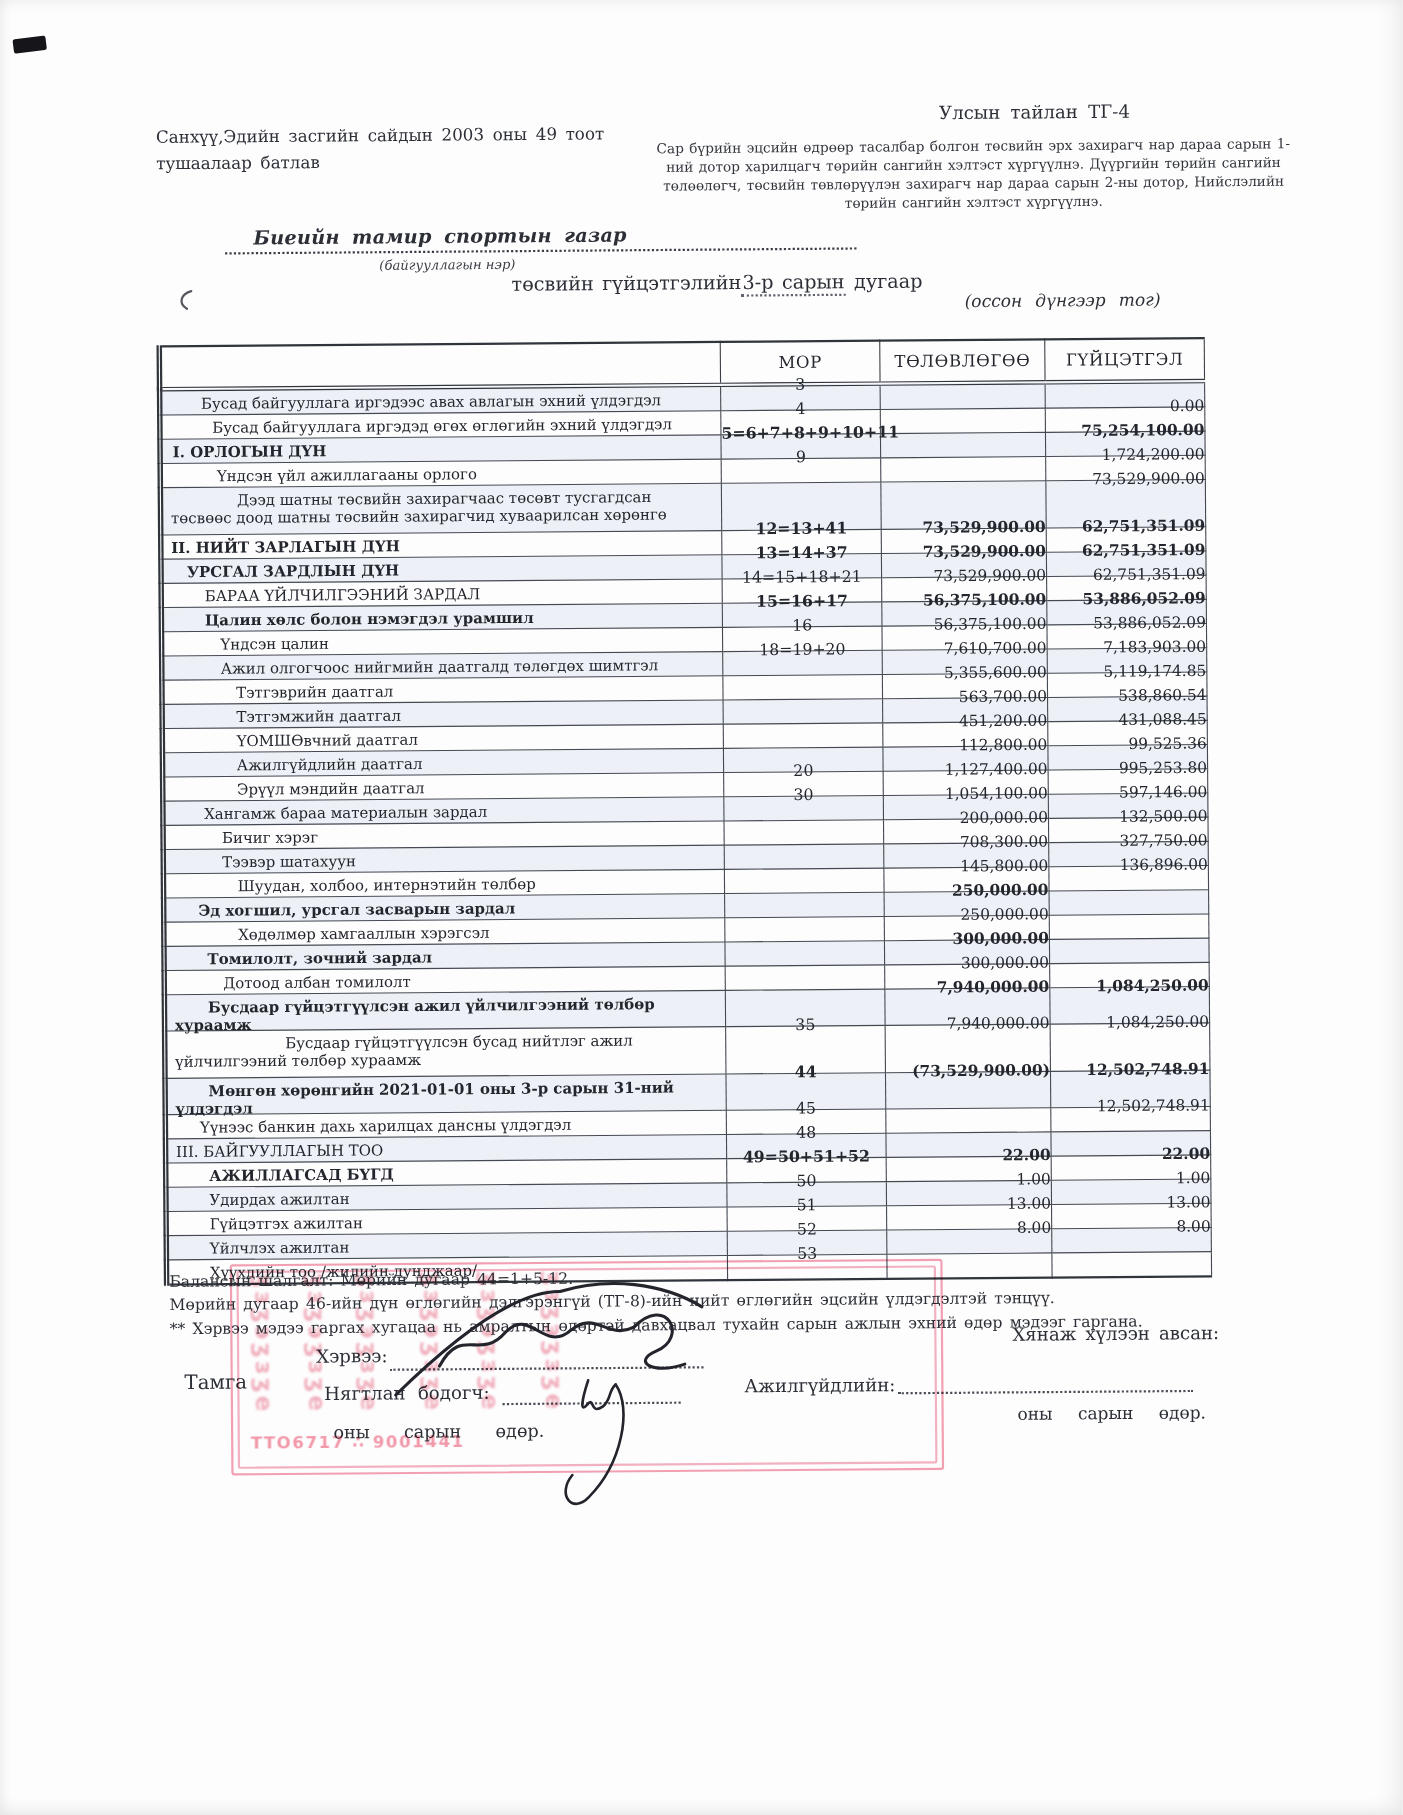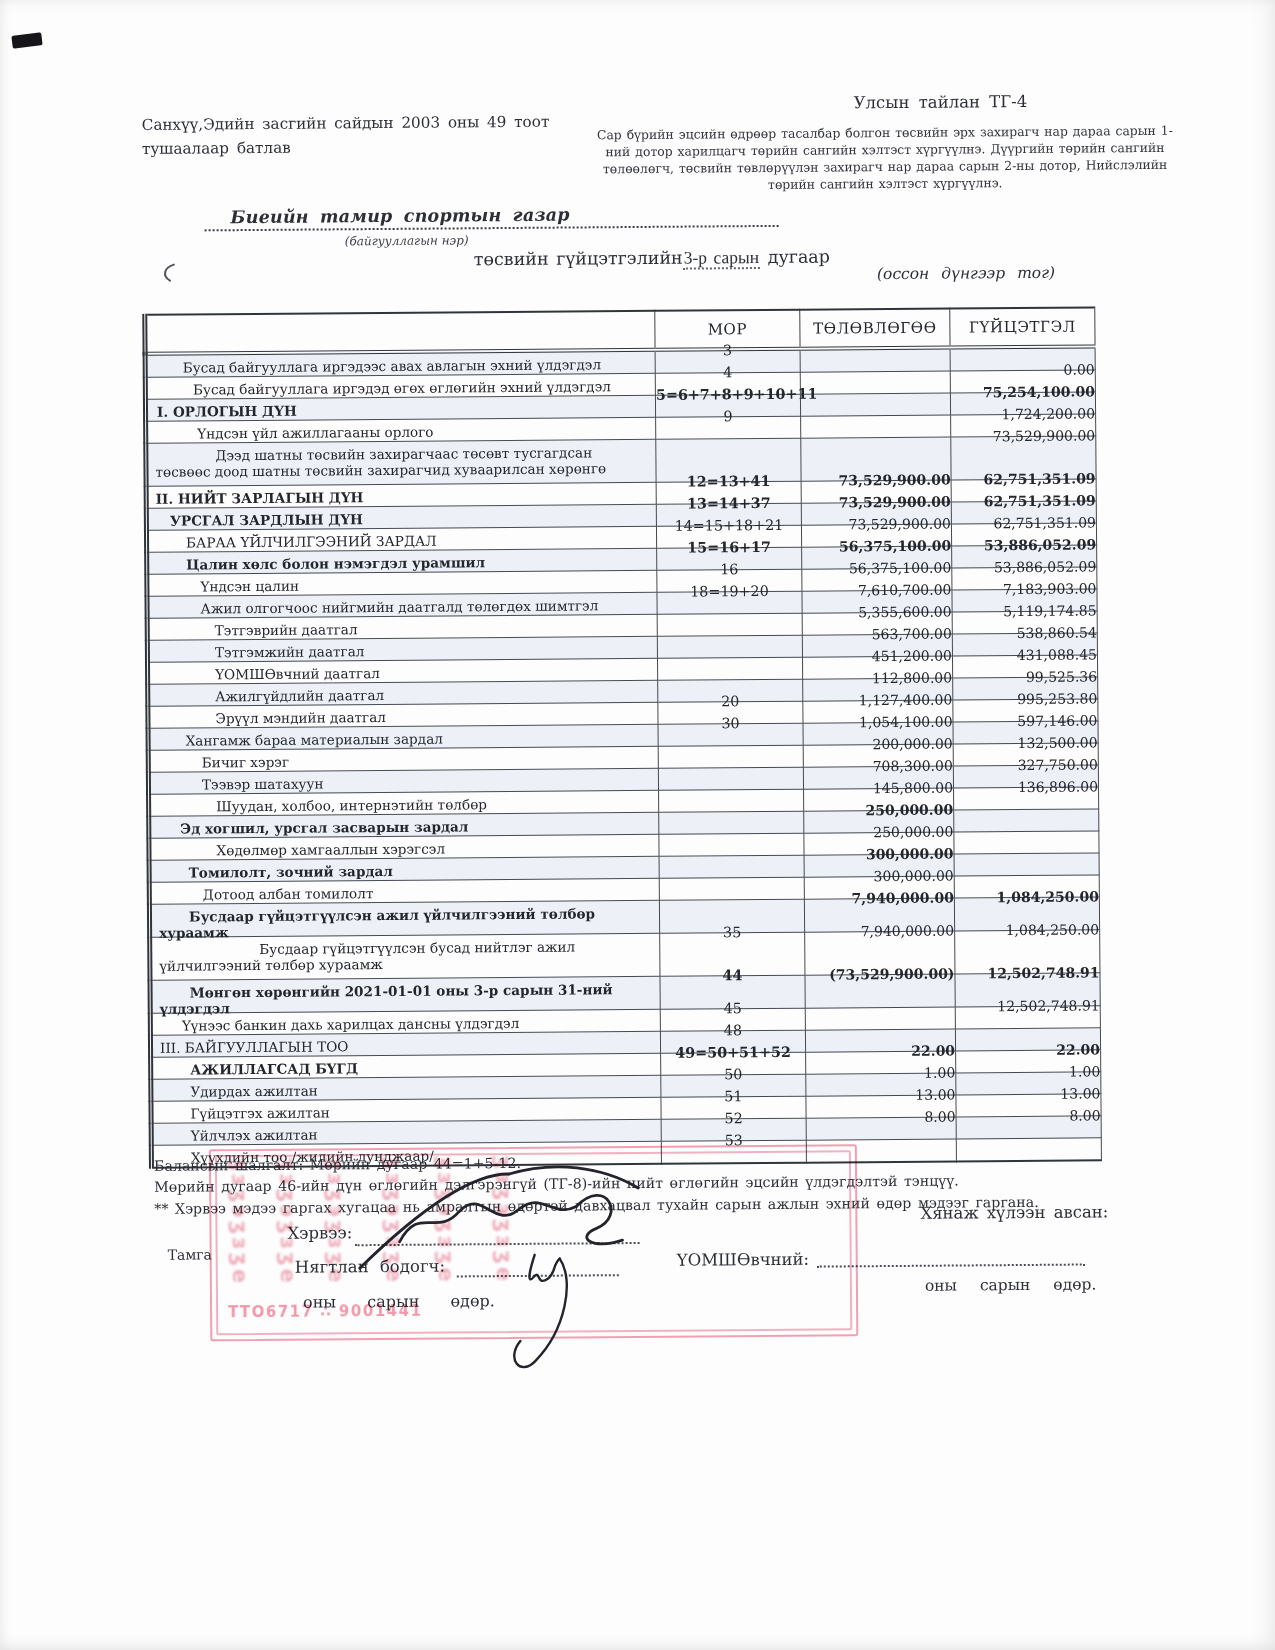--- a/index.html
+++ b/index.html
@@ -15,42 +15,42 @@
   .approval{position:absolute;left:146px;top:110px;width:478px;font-size:15.2px;line-height:1.55;word-spacing:3px;}
   .report-code{position:absolute;left:858px;top:95px;font-size:16.5px;word-spacing:4px;}
   .instructions{position:absolute;left:598px;top:126px;width:582px;font-size:12.4px;line-height:1.38;
         text-align:center;word-spacing:1px;color:#33363d;}
 
   .org-name{position:absolute;left:208px;top:204px;width:548px;border-bottom:2px dotted #3b3e45;
         padding:0 0 2px 26px;font-style:italic;font-weight:bold;font-size:17.5px;word-spacing:5px;letter-spacing:.2px;}
   .org-caption{position:absolute;left:210px;top:232px;width:400px;text-align:center;font-style:italic;font-size:12px;color:#3a3d44;}
 
   .doc-title{position:absolute;left:435px;top:248px;width:440px;text-align:center;font-size:17.5px;word-spacing:2px;}
-  .doc-title .month{border-bottom:2px dotted #60646c;padding:0 1px;font-family:Liberation Serif, serif;}
+  .doc-title .month{border-bottom:2px dotted #60646c;padding:0 1px;}
   .doc-subtitle{position:absolute;left:880px;top:267px;width:190px;font-style:italic;font-size:15.5px;word-spacing:7px;}
   .pen-hook{position:absolute;left:163px;top:258px;}
 
   table.report{position:absolute;left:145px;top:310px;width:950px;border-collapse:collapse;table-layout:fixed;
         color:#23262d;border-top:2.5px solid #30343b;border-bottom:2.2px solid #30343b;
         border-left:5px double #30343b;border-right:1.8px solid #30343b;}
   table.report th{height:34px;font-weight:normal;font-size:15px;letter-spacing:.6px;
         border:1.5px solid #3c4046;border-bottom:4px double #30343b;vertical-align:middle;}
   table.report td{border:1.4px solid #454a52;height:21px;padding:0;vertical-align:top;}
   tr.tall td{height:42px;}
   tr.tint{background:rgba(196,210,226,.28);}
   td.c-label .lab{position:relative;top:4px;font-size:13.6px;line-height:16px;padding:0 4px 0 7px;}
   td.c-mor{text-align:center;font-size:14.3px;}
   td.c-num{text-align:right;font-size:14px;padding-right:6px;}
   .raise{position:relative;top:-9px;display:block;}
   .bd{font-weight:bold;}
 
   .notes{position:absolute;left:150px;top:1152px;width:965px;font-size:14.2px;line-height:1.5;word-spacing:2px;}
 
   .sig-reviewed{position:absolute;left:916px;top:1206px;font-size:16.5px;word-spacing:3px;}
-  .sig-stamp-label{position:absolute;left:163px;top:1243px;font-size:14px;}
+  .sig-stamp-label{position:absolute;left:163px;top:1243px;font-size:18px;}
   .sig-director-label{position:absolute;left:283px;top:1221px;font-size:16.5px;}
   .sig-accountant-label{position:absolute;left:290px;top:1255px;font-size:16.5px;word-spacing:6px;}
   .sig-date-left{position:absolute;left:298px;top:1290px;font-size:16px;word-spacing:26px;}
   .sig-specialist-label{position:absolute;left:672px;top:1251px;font-size:16.5px;}
   .sig-date-right{position:absolute;left:920px;top:1279px;font-size:15.5px;word-spacing:18px;}
   .dotline{position:absolute;border-bottom:2px dotted #4a4e55;}
   .dl-director{left:350px;top:1224px;width:285px;height:18px;}
   .dl-accountant{left:452px;top:1256px;width:162px;height:18px;}
   .dl-specialist{left:812px;top:1249px;width:268px;height:18px;}
   .sig-svg{position:absolute;z-index:6;}
@@ -589,21 +589,21 @@
       <div>** Хэрвээ мэдээ гаргах хугацаа нь амралтын өдөртэй давхацвал тухайн сарын ажлын эхний өдөр мэдээг гаргана.</div>
     </div>
 
     <div class="sig-reviewed">Хянаж хүлээн авсан:</div>
     <div class="sig-stamp-label">Тамга</div>
     <div class="sig-director-label">Хэрвээ:</div>
     <div class="dotline dl-director"></div>
     <div class="sig-accountant-label">Нягтлан бодогч:</div>
     <div class="dotline dl-accountant"></div>
     <div class="sig-date-left">оны сарын өдөр.</div>
-    <div class="sig-specialist-label">ҮОМШӨвчний:</div>
+    <div class="sig-specialist-label">Ажилгүйдлийн:</div>
     <div class="dotline dl-specialist"></div>
     <div class="sig-date-right">оны сарын өдөр.</div>
 
     <svg class="sig-svg" style="left:340px;top:1158px" width="310" height="115">
       <g stroke="#23242c" stroke-width="2.8" fill="none" stroke-linecap="round">
         <path d="M15,108 C70,55 125,14 165,15"></path>
         <path d="M55,82 C75,45 92,78 115,52 C138,28 150,72 175,50 C198,32 208,60 232,48"></path>
         <path d="M232,48 C262,18 282,58 252,70 C230,79 248,92 278,82"></path>
         <path d="M165,15 C210,2 258,8 294,30"></path>
       </g>

